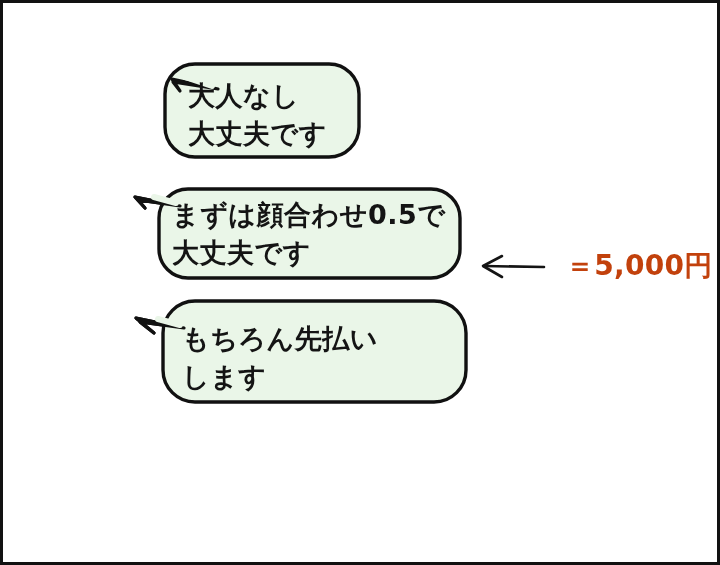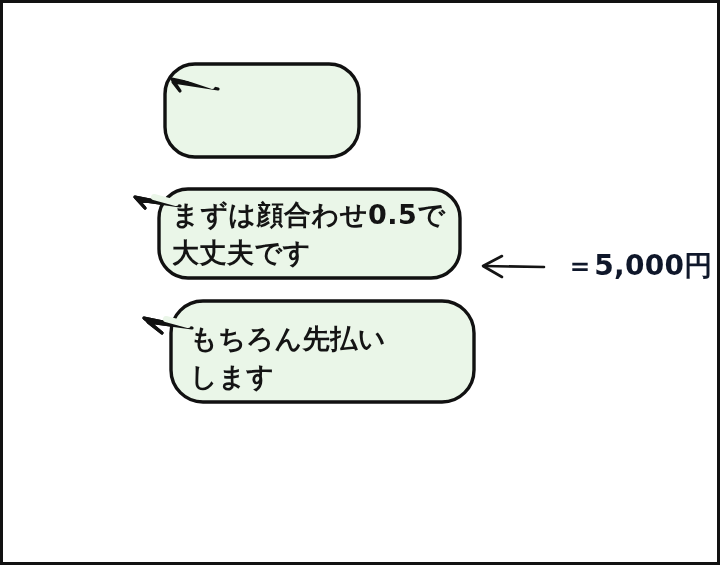--- a/index.html
+++ b/index.html
@@ -58,21 +58,21 @@
     font-size: 27px;
   }
   
   #bubble-2 { left: 132px; top: 186px; width: 335px; height: 98px; }
   #bubble-2-text {
     left: 40px;
     top: 10px;
     font-size: 27px;
   }
   
-  #bubble-3 { left: 140px; top: 298px; width: 340px; height: 110px; }
+  #bubble-3 { left: 132px; top: 298px; width: 340px; height: 110px; }
   #bubble-3-text {
     left: 50px;
     top: 22px;
     font-size: 27px;
   }
   
   #annotation {
     position: absolute;
     left: 480px;
     top: 243px;
@@ -84,21 +84,21 @@
   }
   #arrow-icon {
     width: 66px;
     height: 30px;
     flex: 0 0 auto;
   }
   #annotation-label {
     margin-left: 20px;
     font-size: 28px;
     font-weight: 700;
-    color: #0f172a;
+    color: #c2410c;
     font-family: "DejaVu Sans", "Liberation Sans", sans-serif;
     letter-spacing: 0.01em;
     white-space: pre;
   }
 </style>
 </head>
 <body>
 
 <div id="panel">
 
@@ -107,20 +107,22 @@
   <div class="bubble-wrap" id="bubble-1">
     <svg class="bubble-svg" width="230" height="105" viewBox="0 0 230 105">
 
       <path d="M 32 19 L 40 31 L 33 22 L 78 29 Z" fill="#eaf6e8" stroke="#111111" stroke-width="3.2" stroke-linejoin="round" stroke-linecap="round"></path>
 
       <rect x="25" y="4" width="194" height="93" rx="30" ry="30" fill="#eaf6e8" stroke="#111111" stroke-width="3.4"></rect>
 
       <path d="M 32 19 L 40 31 L 33 22 L 78 29 Z" fill="#eaf6e8" stroke="#111111" stroke-width="3.2" stroke-linejoin="round" stroke-linecap="round"></path>
       <path d="M 45 17 L 72 26" stroke="#eaf6e8" stroke-width="6" stroke-linecap="round" fill="none"></path>
     </svg>
+    <div class="bubble-text" id="bubble-1-text">大人なし
+大丈夫です</div>
   </div>
 
   <div class="bubble-wrap" id="bubble-2">
     <svg class="bubble-svg" width="335" height="98" viewBox="0 0 335 98">
       <path d="M 3 11 L 13 22 L 6 14 L 48 20 Z" fill="#eaf6e8" stroke="#111111" stroke-width="3.2" stroke-linejoin="round" stroke-linecap="round"></path>
       <rect x="27" y="3" width="301" height="89" rx="29" ry="29" fill="#eaf6e8" stroke="#111111" stroke-width="3.4"></rect>
       <path d="M 3 11 L 13 22 L 6 14 L 48 20 Z" fill="#eaf6e8" stroke="#111111" stroke-width="3.2" stroke-linejoin="round" stroke-linecap="round"></path>
       <path d="M 22 11 L 44 17" stroke="#eaf6e8" stroke-width="6" stroke-linecap="round" fill="none"></path>
     </svg>
     <div class="bubble-text" id="bubble-2-text">まずは顔合わせ0.5で

